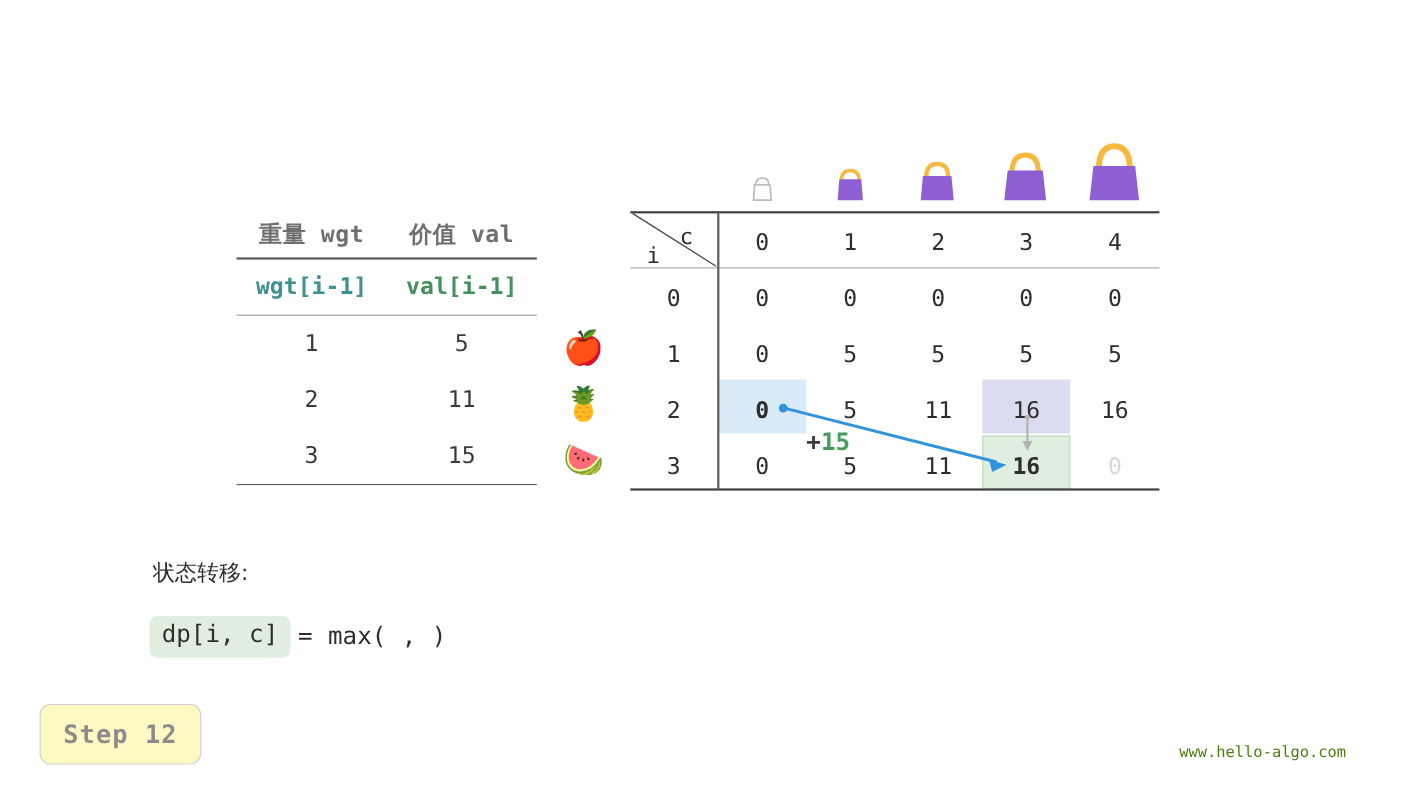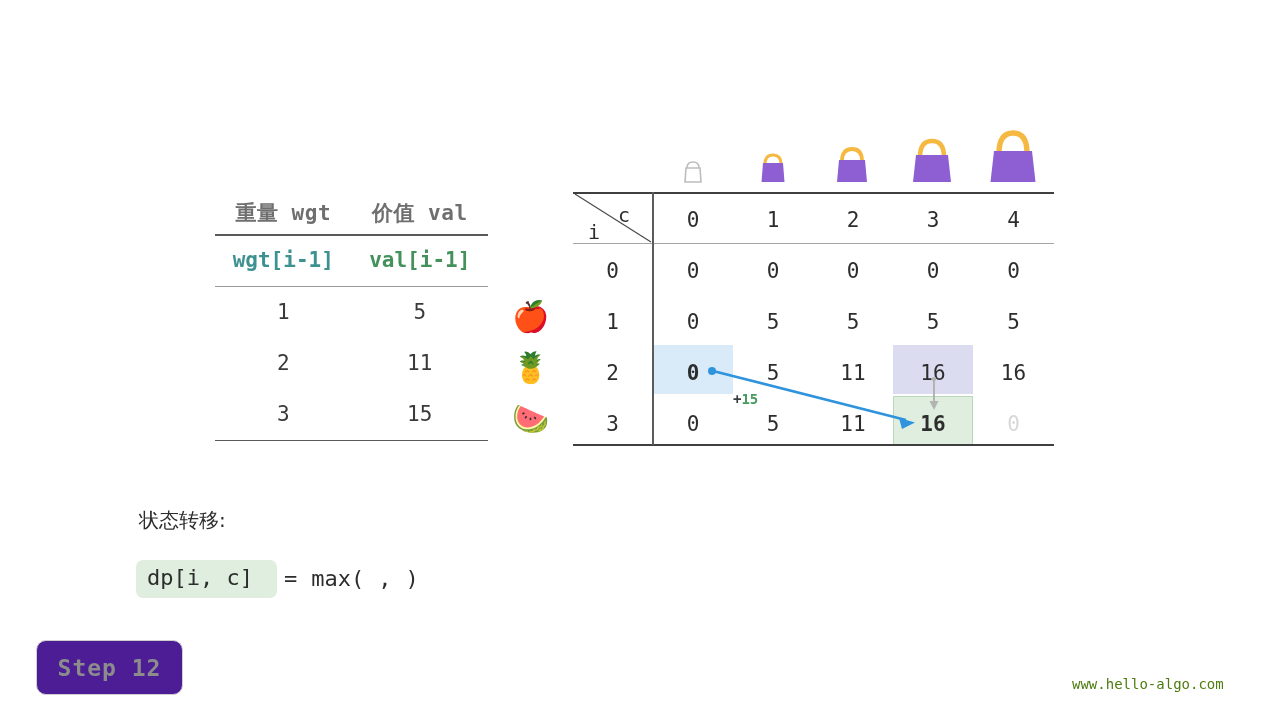--- a/index.html
+++ b/index.html
@@ -47,41 +47,41 @@
   #diag-label-i{position:absolute;left:588px;top:220px;font-size:20px;color:#2d2d2d;}
 
   
   .hl{position:absolute;}
   #hl-blue{background:#d9ebf8;}
   #hl-lav{background:#dcdcf1;}
   #hl-green{background:#dfeedf;border:1.2px solid #b9d8b9;box-sizing:border-box;}
 
   
   .bag{position:absolute;}
-  #plus15{position:absolute;font-size:14px;font-weight:bold;line-height:1;}
+  #plus15{position:absolute;font-size:22px;font-weight:bold;line-height:1;}
   #plus15 .sign{color:#3a3a3a;}
   #plus15 .num{color:#459a5c;}
 
   
   #state-label{position:absolute;left:139px;top:507px;font-size:20px;color:#2d2d2d;
     font-family:"DejaVu Sans", sans-serif;}
 
   #formula{position:absolute;left:136px;top:560px;display:flex;align-items:center;
     font-size:22px;color:#2d2d2d;white-space:pre;}
-  #formula .chip{border-radius:7px;padding:7px 24px 9px 11px;display:inline-block;line-height:1;}
+  #formula .chip{border-radius:7px;padding:7px 11px 9px 11px;display:inline-block;line-height:1;}
   #formula .chip-green{background:#e0eedf;}
   #formula .chip-lav{background:#dcdcf5;border:1px solid #c6c6ef;}
   #formula .chip-blue{background:#d5eaf9;border:1px solid #bcdcf2;font-weight:bold;}
   #formula .plain{padding:0 7px;line-height:1;}
   #formula .t-teal{color:#3d9190;}
   #formula .t-green{color:#44915c;}
 
   
   #step-badge{position:absolute;left:36px;top:640px;width:145px;height:53px;
-    border:1.4px solid #cfcfcf;border-radius:10px;background:#4c1d95;
+    border:1.4px solid #cfcfcf;border-radius:10px;background:#fef9c3;
     display:flex;align-items:center;justify-content:center;
     font-size:23px;font-weight:bold;color:#8c8c8c;letter-spacing:1px;}
   #watermark{position:absolute;left:1072px;top:676px;font-size:14px;color:#4d7c0f;}
 </style>
 </head>
 <body>
 
 <div class="stage">
 
   <svg class="bag" id="bag-0" style="left:681px;top:158px;" width="24" height="26" viewBox="0 0 24 26">

